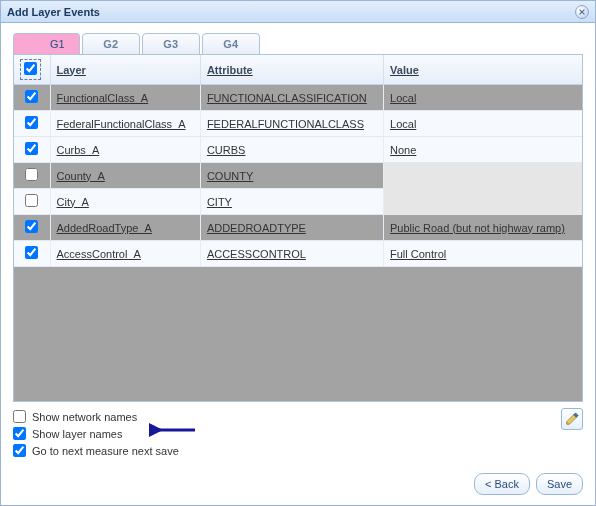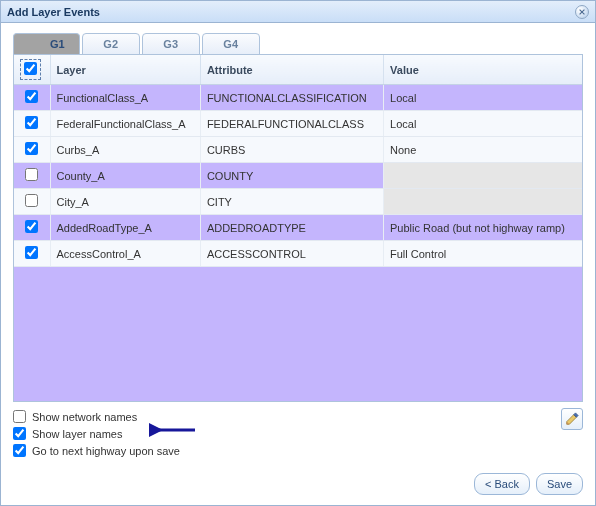--- a/index.html
+++ b/index.html
@@ -60,31 +60,32 @@
     margin-right: 2px;
     background: linear-gradient(to bottom, #fbfcfe, #e7eef9);
     color: #69819e;
     display: flex; align-items: center; justify-content: center;
     cursor: pointer;
     font-size: 11px;
     padding: 0 14px;
     font-weight: bold;
   }
   .tab.active {
-    background: #a3a3a3;
+    background: #f9a8d4;
     color: #2a4c7a;
     border-bottom-color: #fff;
-    font-weight: bold;
+    font-weight: normal;
     padding-left: 36px;
   }
   .tab-panel {
     border: 1px solid #aec3dc;
     flex: 1;
     overflow: auto;
-    background: #c4b5fd;
+    background: #a3a3a3;
+    text-decoration: underline;
   }
   table.grid {
     width: 100%;
     border-collapse: collapse;
     font-size: 11px;
   }
   table.grid th {
     text-align: left;
     font-weight: bold;
     background: linear-gradient(to bottom, #f7fafe, #e6eef9);
@@ -250,21 +251,21 @@
       <label class="opt-row">
         <input type="checkbox" id="opt-net" style="">
         <span>Show network names</span>
       </label>
       <label class="opt-row">
         <input type="checkbox" id="opt-layer" checked="" style="">
         <span>Show layer names</span>
       </label>
       <label class="opt-row">
         <input type="checkbox" id="opt-next" checked="" style="">
-        <span>Go to next highway upon save</span>
+        <span>Go to next measure next save</span>
       </label>
 
       <svg class="arrow-annot" width="50" height="20">
         <defs>
           <marker id="ahead" markerWidth="8" markerHeight="8" refX="2" refY="3" orient="auto">
             <path d="M6,0 L0,3 L6,6 Z" fill="#17179a"></path>
           </marker>
         </defs>
         <line x1="46" y1="10" x2="8" y2="10" stroke="#17179a" stroke-width="3" marker-end="url(#ahead)"></line>
       </svg>

